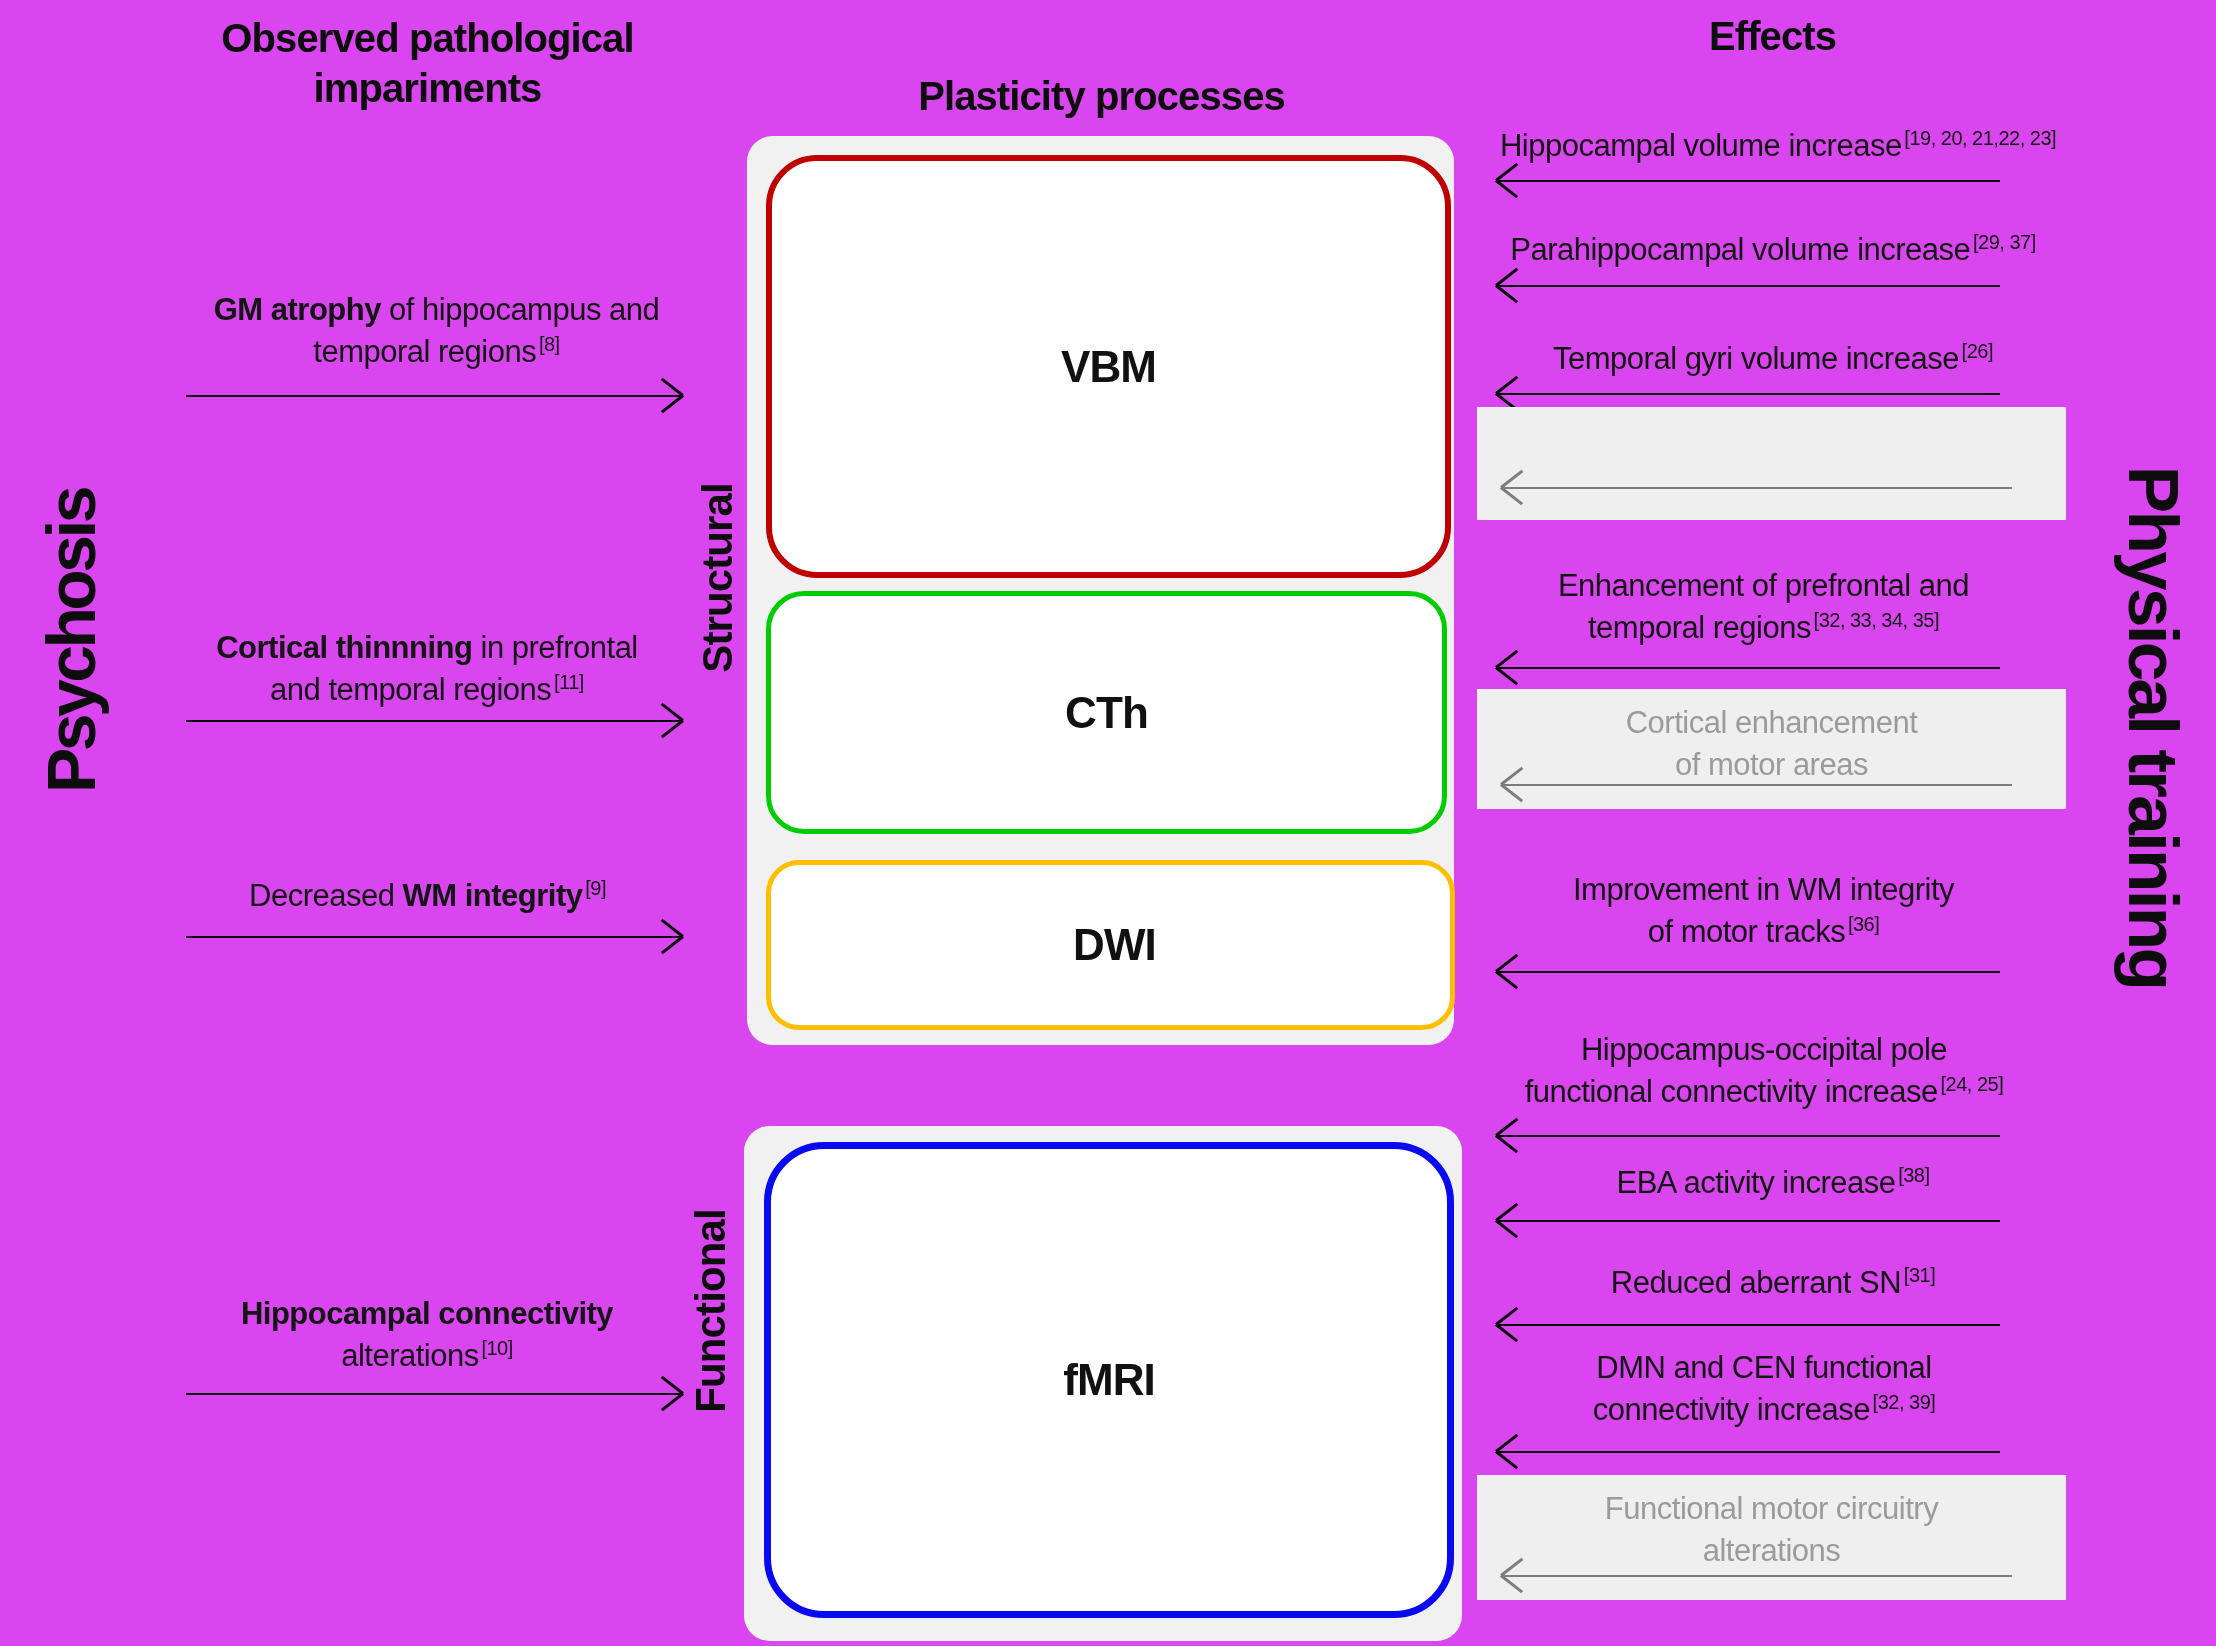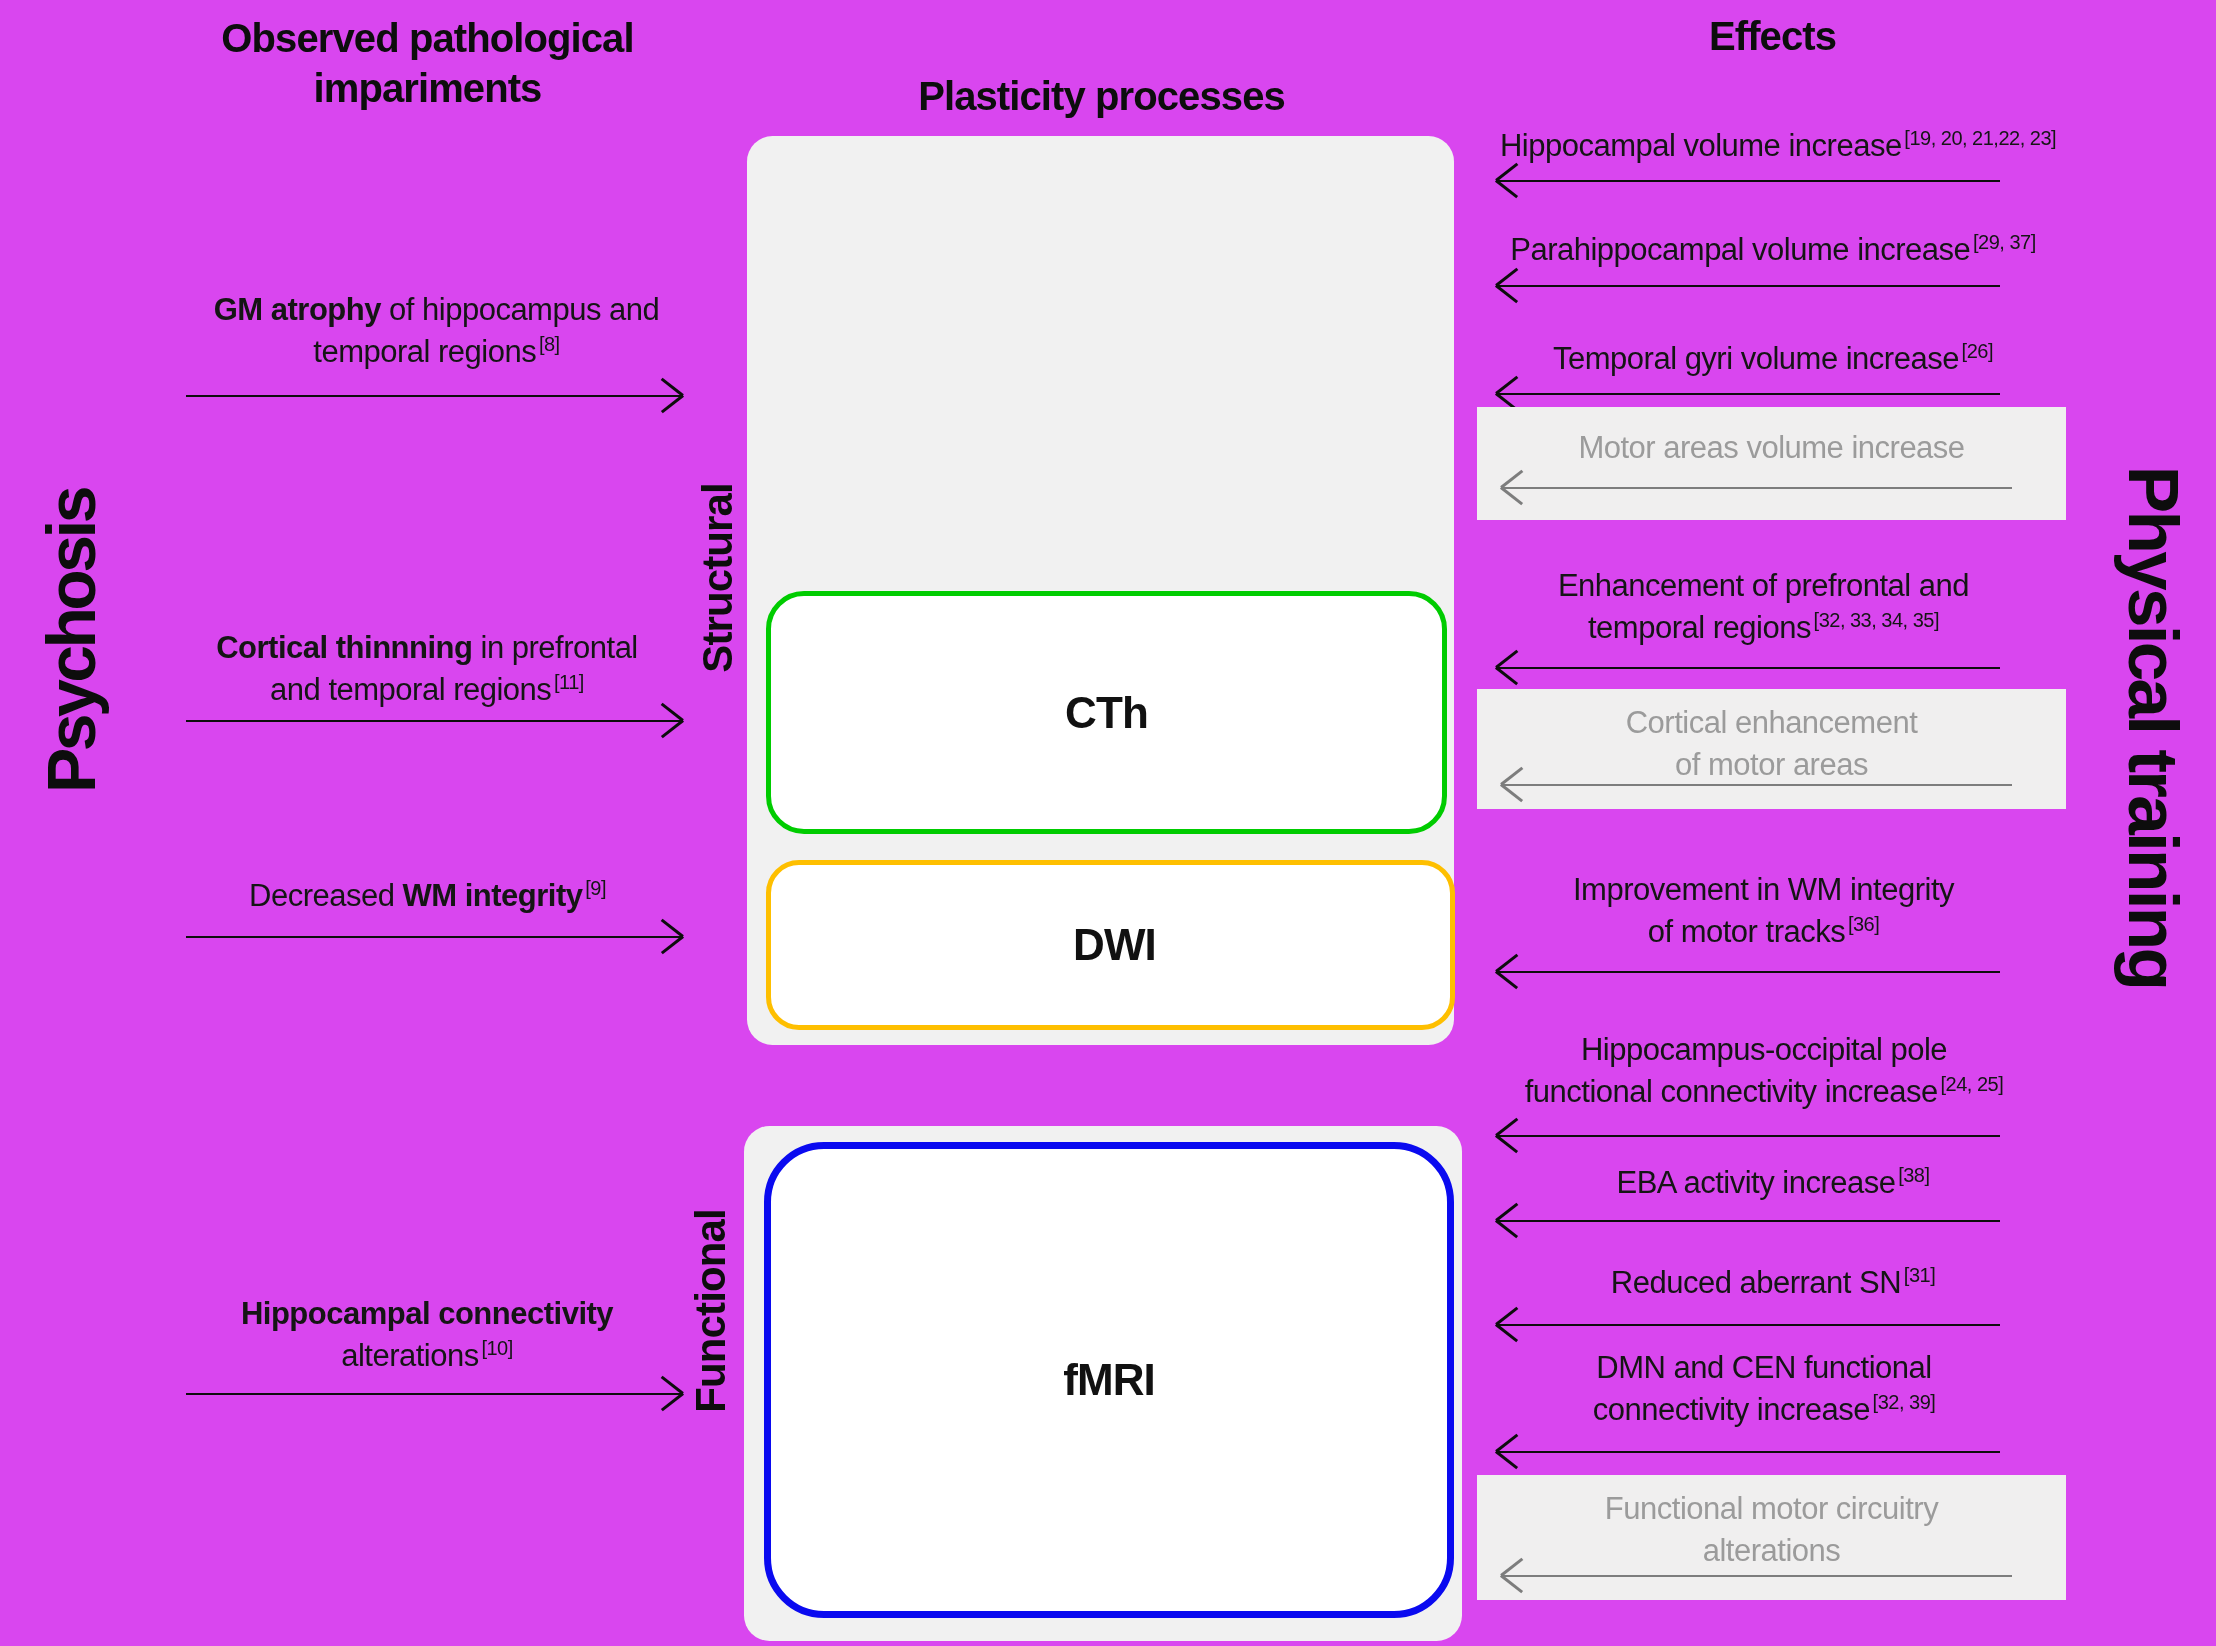--- a/index.html
+++ b/index.html
@@ -41,20 +41,23 @@
 
   <div class="vtext rotccw" style="left:71px;top:641px;font-size:68px;letter-spacing:-3.6px;">Psychosis</div>
   <div class="vtext rotcw" style="left:2153px;top:727px;font-size:71px;letter-spacing:-2.7px;">Physical training</div>
 
   <div class="panel" style="left:747px;top:136px;width:707px;height:909px;"></div>
   <div class="panel" style="left:744px;top:1126px;width:718px;height:515px;"></div>
 
   <div class="vtext rotccw" style="left:718px;top:578px;font-size:42px;letter-spacing:-0.9px;">Structural</div>
   <div class="vtext rotccw" style="left:711px;top:1311px;font-size:42px;letter-spacing:-0.9px;">Functional</div>
 
+  <div class="pbox" style="left:766px;top:155px;width:673px;height:411px;border:6.4px solid #c00000;border-radius:51px;">
+    <span class="lbl">VBM</span>
+  </div>
   <div class="pbox" style="left:766px;top:591px;width:671px;height:233px;border:5.5px solid #00cc00;border-radius:38px;">
     <span class="lbl">CTh</span>
   </div>
   <div class="pbox" style="left:766px;top:860px;width:671px;height:160px;border:5.5px solid #febf00;border-radius:33px;padding-left:8px;">
     <span class="lbl">DWI</span>
   </div>
   <div class="pbox" style="left:764px;top:1142px;width:676px;height:462px;border:7.3px solid #0a0af0;border-radius:60px;">
     <span class="lbl">fMRI</span>
   </div>
 
@@ -87,21 +90,20 @@
     <span>Parahippocampal volume increase</span><sup>[29, 37]</sup>
   </div>
   <div class="arrow arr-l" style="left:1498px;top:285px;width:502px;"></div>
 
   <div class="txt nowrap" style="left:1473px;top:338px;width:600px;">
     <span>Temporal gyri volume increase</span><sup>[26]</sup>
   </div>
   <div class="arrow arr-l" style="left:1498px;top:393px;width:502px;"></div>
 
   <div class="graybox" style="left:1477px;top:407px;width:589px;height:113px;">
-    <div class="txt muted nowrap" style="left:0;top:20px;width:589px;">Motor areas volume increase</div>
     <div class="arrow arr-l mutedarrow" style="left:25.5px;top:80px;width:509px;"></div>
   </div>
 
   <div class="txt" style="left:1509px;top:565px;width:509px;">
     <span>Enhancement of prefrontal and</span><br>
     <span>temporal regions</span><sup>[32, 33, 34, 35]</sup>
   </div>
   <div class="arrow arr-l" style="left:1498px;top:667px;width:502px;"></div>
 
   <div class="graybox" style="left:1477px;top:689px;width:589px;height:120px;">

